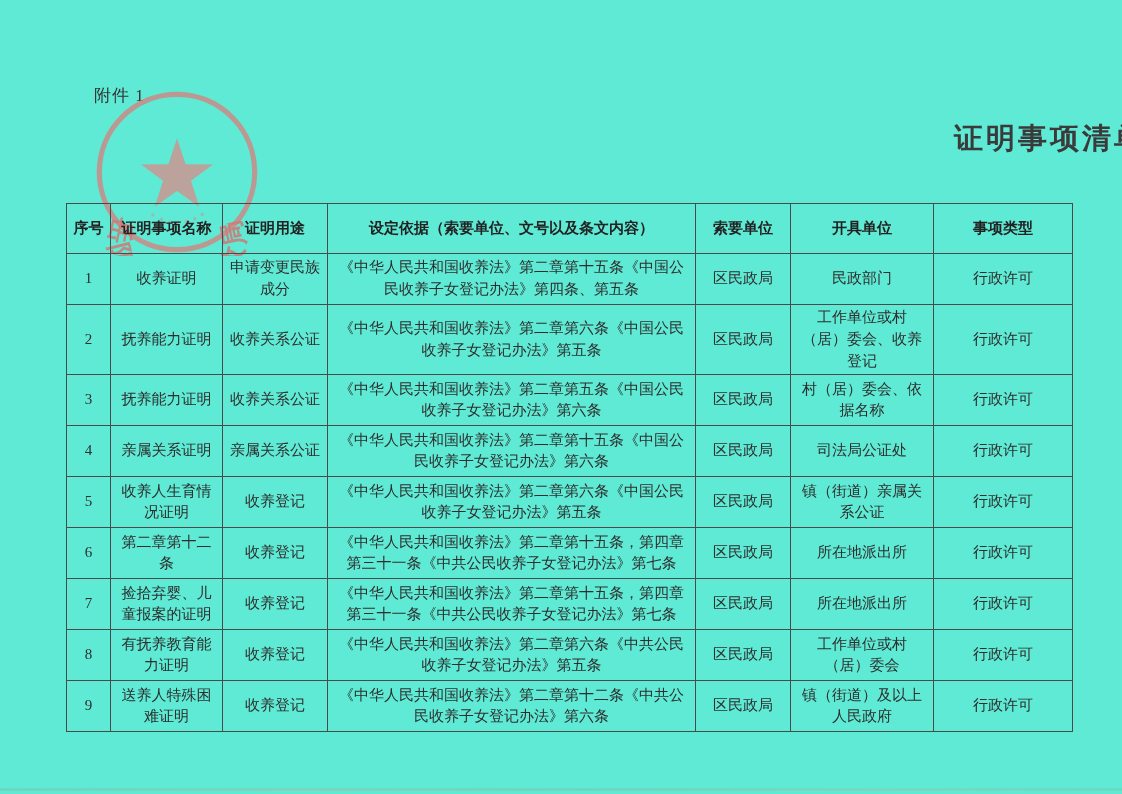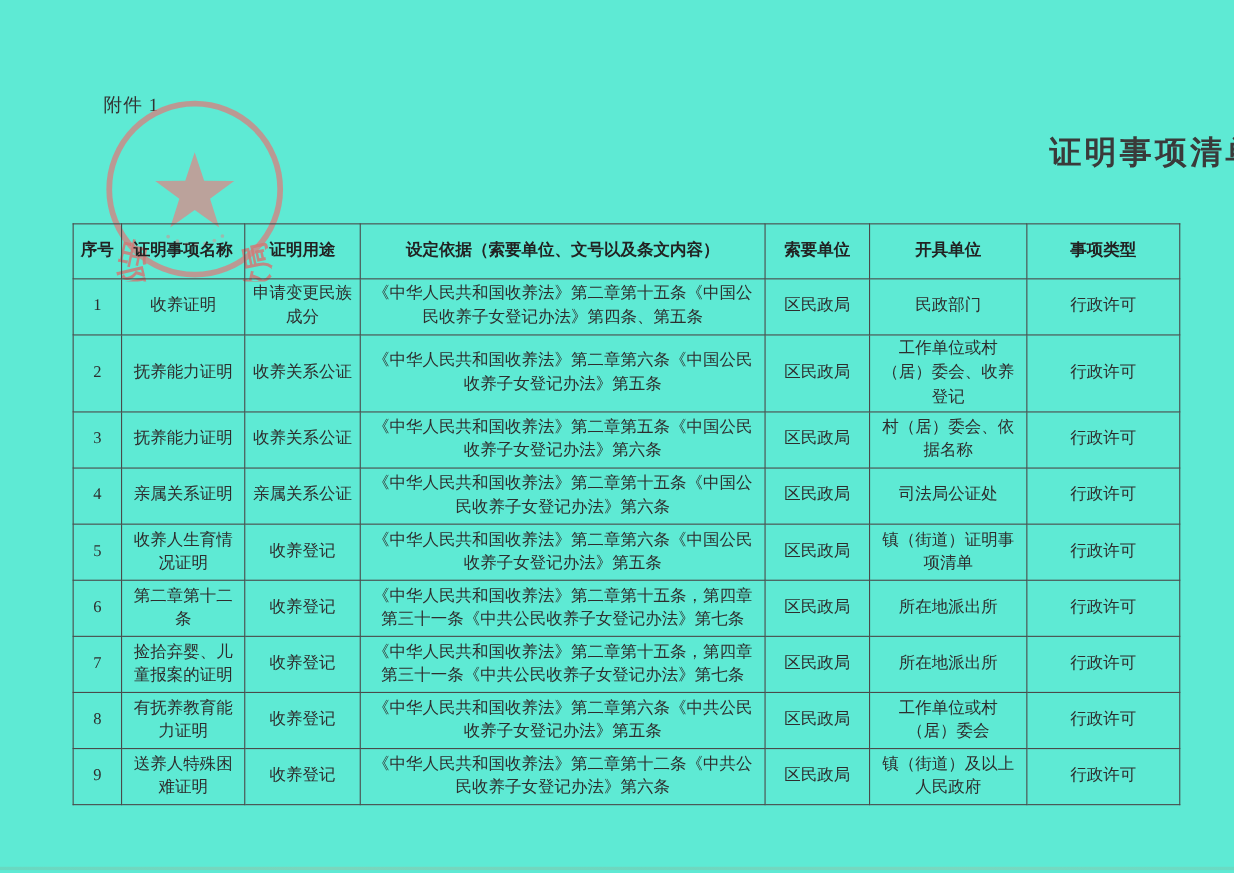--- a/index.html
+++ b/index.html
@@ -136,21 +136,21 @@
         <td>区民政局</td>
         <td>司法局公证处</td>
         <td>行政许可</td>
       </tr>
       <tr>
         <td>5</td>
         <td>收养人生育情况证明</td>
         <td>收养登记</td>
         <td class="basis">《中华人民共和国收养法》第二章第六条《中国公民收养子女登记办法》第五条</td>
         <td>区民政局</td>
-        <td>镇（街道）证明事项清单</td>
+        <td>镇（街道）亲属关系公证</td>
         <td>行政许可</td>
       </tr>
       <tr>
         <td>6</td>
         <td>第二章第十二条</td>
         <td>收养登记</td>
         <td class="basis">《中华人民共和国收养法》第二章第十五条，第四章第三十一条《中共公民收养子女登记办法》第七条</td>
         <td>区民政局</td>
         <td>所在地派出所</td>
         <td>行政许可</td>

